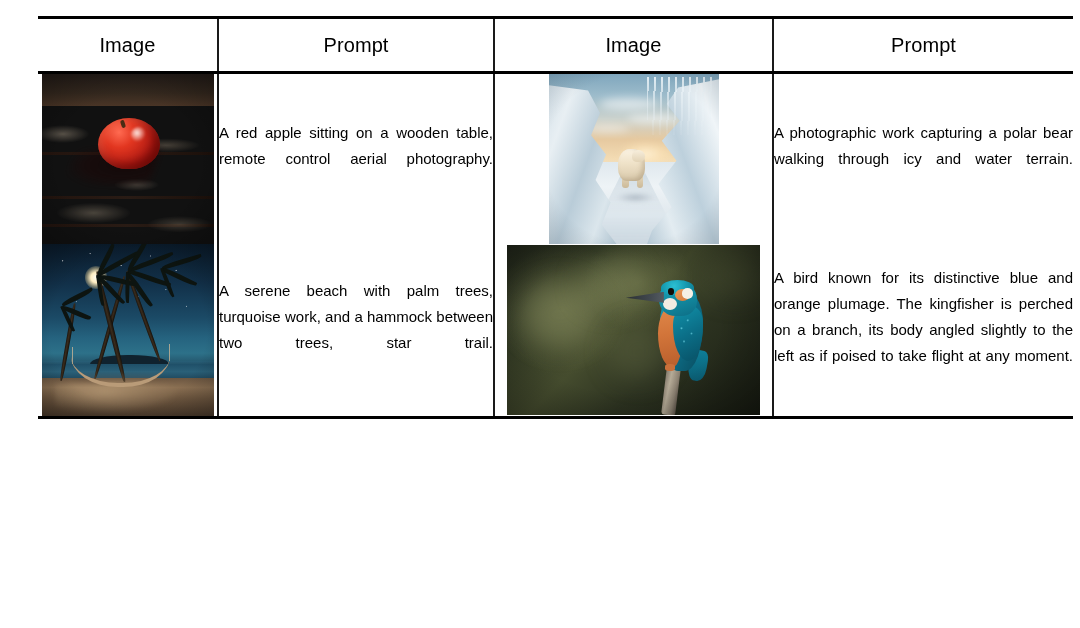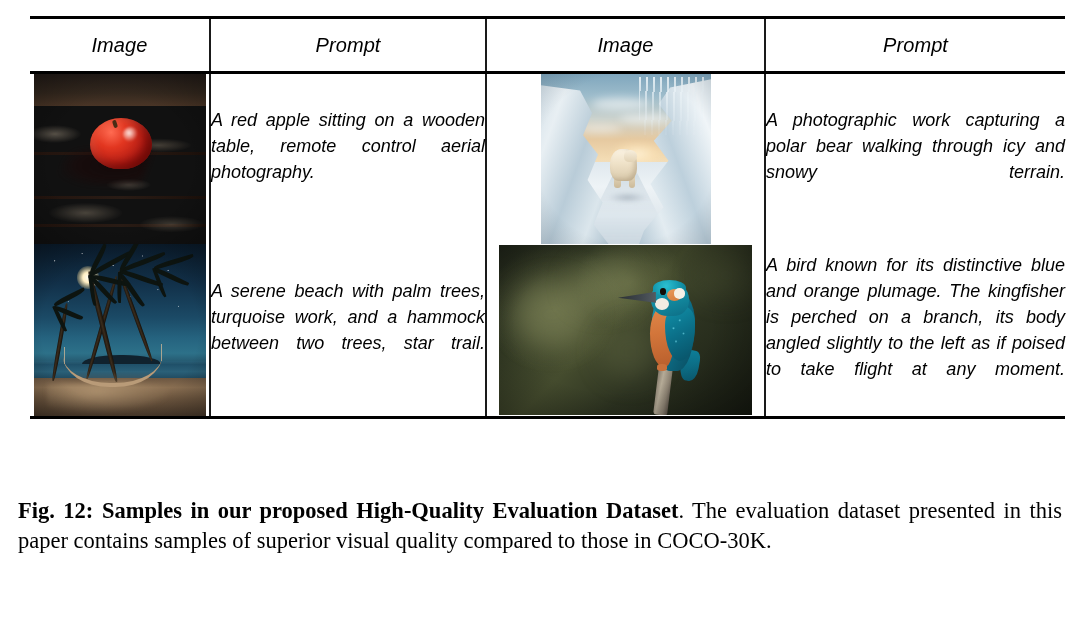--- a/index.html
+++ b/index.html
@@ -18,24 +18,23 @@
 
   .page {
     position: relative;
     width: 1080px;
     height: 628px;
   }
 
   
   .table-wrap {
     position: absolute;
-    left: 30px;
+    left: 38px;
     top: 16px;
     width: 1035px;
-    font-style: italic;
   }
 
   table.samples {
     border-collapse: collapse;
     width: 1035px;
     table-layout: fixed;
   }
 
   table.samples col.c-img1  { width: 180px; }
   table.samples col.c-pr1   { width: 276px; }
@@ -91,21 +90,21 @@
     border-top: 2px solid #2a2a2a;
     padding: 0;
   }
 
   .cell-img {
     text-align: center;
     padding: 12px 0;
   }
   .cell-prompt {
     padding: 10px 16px 10px 16px;
-    font-size: 18px;
+    font-size: 15px;
     line-height: 26px;
     text-align: justify;
     text-justify: inter-word;
     hyphens: none;
   }
   .cell-prompt p { margin: 0; }
 
   
   .cell-prompt p::after {
     content: "";
@@ -584,21 +583,21 @@
               <span class="bear-shadow"></span>
               <span class="bear-leg" style="left:43.5%;top:58%"></span>
               <span class="bear-leg" style="left:52%;top:58%"></span>
               <span class="bear-body"></span>
               <span class="bear-head"></span>
               <span class="bear-vignette"></span>
             </span>
           </td>
 
           <td class="cell-prompt vsep">
-            <p>A photographic work capturing a polar bear walking through icy and snowy terrain.</p>
+            <p>A photographic work capturing a polar bear walking through icy and water terrain.</p>
           </td>
         </tr>
 
         <tr class="row-divider">
           <td colspan="4"></td>
         </tr>
 
         <tr class="body-row">
 
           <td class="cell-img">
@@ -675,18 +674,14 @@
           <td class="cell-prompt vsep">
             <p>A bird known for its distinctive blue and orange plumage. The kingfisher is perched on a branch, its body angled slightly to the left as if poised to take flight at any moment.</p>
           </td>
         </tr>
       </tbody>
     </table>
 
     <div class="rule-bottom"></div>
   </div>
 
-  <div class="caption">
-    <b>Fig. 12:</b>
-    <b>Samples in our proposed High-Quality Evaluation Dataset</b><span>. The evaluation dataset presented in this paper contains samples of superior visual quality compared to those in COCO-30K.</span>
-  </div>
 
 </div>
 
 </body></html>

